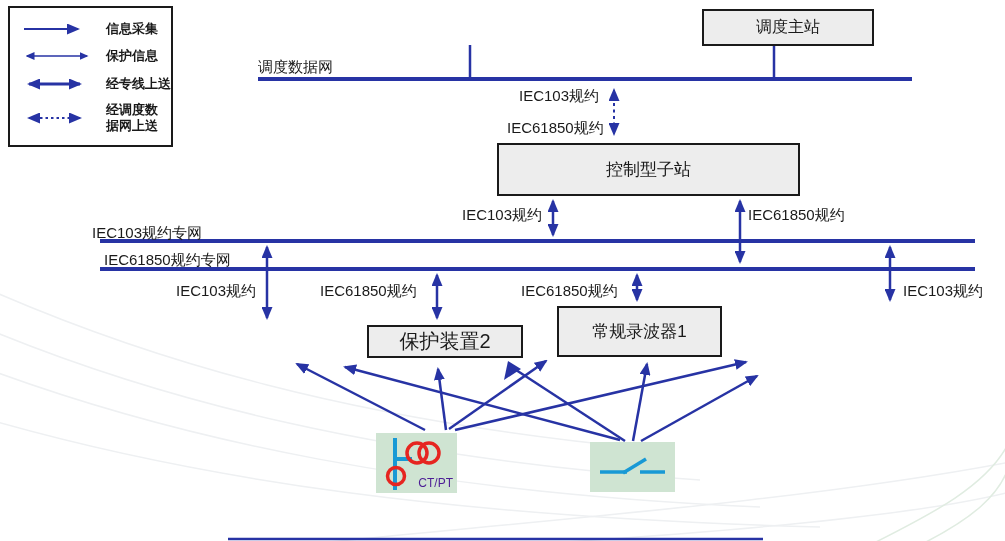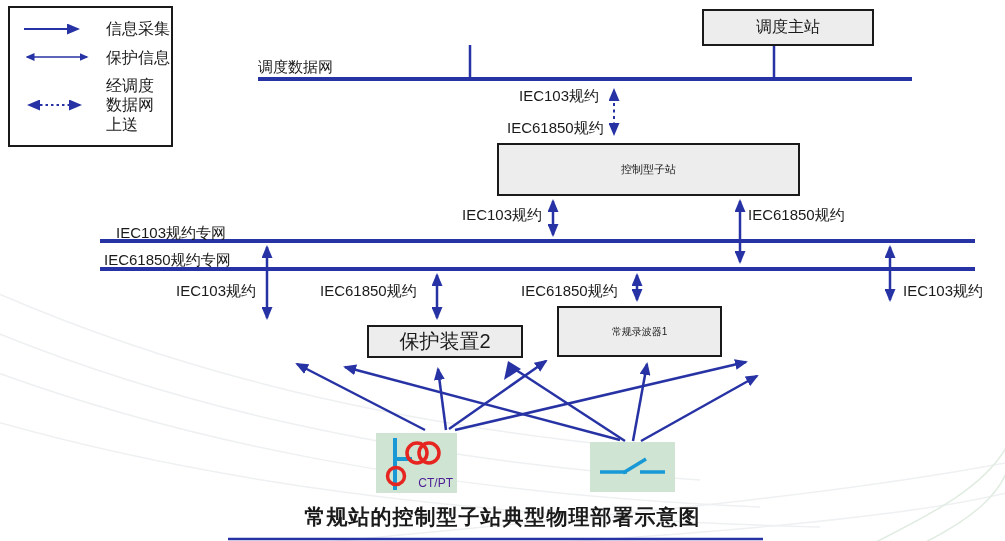--- a/index.html
+++ b/index.html
@@ -14,21 +14,21 @@
   .ln{stroke:var(--line);fill:none}
   .hd{fill:var(--line);stroke:none}
   .arc{stroke:#eef0f2;fill:none}
   .arcg{stroke:#e0ece1;fill:none}
   .node{position:absolute;background:var(--box-fill);border:2px solid var(--box-border);
         display:flex;align-items:center;justify-content:center;font-size:16px}
   .lbl{position:absolute;font-size:15px;white-space:nowrap}
   .legend{position:absolute;left:8px;top:6px;width:165px;height:141px;border:2px solid var(--box-border);
           background:#fff;display:flex;flex-direction:column;justify-content:space-evenly;padding:2px 0 2px 10px;z-index:5}
   .lg-row{display:flex;align-items:center;gap:8px}
-  .lg-label{font-size:16px;font-weight:normal;line-height:1.2}
+  .lg-label{font-size:13px;font-weight:bold;line-height:1.2}
   .lg-label.wrap{width:56px}
   .greenbox{position:absolute;background:var(--green-fill)}
   .ctpt-text{position:absolute;right:4px;bottom:3px;font-size:12px;color:#4c1d95}
   .title{position:absolute;left:0;right:0;top:503px;text-align:center;font-size:21px;font-weight:bold;letter-spacing:1px}
 </style>
 </head>
 <body>
 
 <div id="stage">
 
@@ -99,33 +99,39 @@
       <span class="lg-label">信息采集</span>
     </div>
     <div class="lg-row">
       <svg width="78" height="18">
         <path class="ln" stroke-width="1.6" d="M7,9 L67,9" marker-start="url(#mtS)" marker-end="url(#mtE)"></path>
       </svg>
       <span class="lg-label">保护信息</span>
     </div>
     <div class="lg-row">
       <svg width="78" height="18">
+        <path class="ln" stroke-width="3" d="M9,9 L60,9" marker-start="url(#mS)" marker-end="url(#mE)"></path>
+      </svg>
+      <span class="lg-label">经专线上送</span>
+    </div>
+    <div class="lg-row">
+      <svg width="78" height="18">
         <path class="ln" stroke-width="2" stroke-dasharray="2.5 3" d="M9,9 L60,9" marker-start="url(#mS)" marker-end="url(#mE)"></path>
       </svg>
       <span class="lg-label wrap">经调度数据网上送</span>
     </div>
   </div>
 
   <div class="node" style="left:702px;top:9px;width:172px;height:37px">调度主站</div>
-  <div class="node" style="left:497px;top:143px;width:303px;height:53px;font-size:11px">控制型子站</div>
+  <div class="node" style="left:497px;top:143px;width:303px;height:53px;font-size:17px">控制型子站</div>
   <div class="node" style="left:367px;top:325px;width:156px;height:33px;font-size:20px">保护装置2</div>
-  <div class="node" style="left:557px;top:306px;width:165px;height:51px;font-size:10px">常规录波器1</div>
+  <div class="node" style="left:557px;top:306px;width:165px;height:51px;font-size:17px">常规录波器1</div>
 
   <div class="lbl" style="left:258px;top:58px">调度数据网</div>
-  <div class="lbl" style="left:116px;top:224px">IEC103规约专网</div>
+  <div class="lbl" style="left:92px;top:224px">IEC103规约专网</div>
   <div class="lbl" style="left:104px;top:251px">IEC61850规约专网</div>
 
   <div class="lbl" style="left:519px;top:87px">IEC103规约</div>
   <div class="lbl" style="left:507px;top:119px">IEC61850规约</div>
   <div class="lbl" style="left:462px;top:206px">IEC103规约</div>
   <div class="lbl" style="left:748px;top:206px">IEC61850规约</div>
   <div class="lbl" style="left:176px;top:282px">IEC103规约</div>
   <div class="lbl" style="left:320px;top:282px">IEC61850规约</div>
   <div class="lbl" style="left:521px;top:282px">IEC61850规约</div>
   <div class="lbl" style="left:903px;top:282px">IEC103规约</div>
@@ -142,14 +148,13 @@
   </div>
 
   <div class="greenbox" style="left:590px;top:442px;width:85px;height:50px">
     <svg width="85" height="50">
       <line x1="10" y1="30" x2="37" y2="30" stroke="var(--symbol-blue)" stroke-width="3.5"></line>
       <line x1="50" y1="30" x2="75" y2="30" stroke="var(--symbol-blue)" stroke-width="3.5"></line>
       <line x1="33" y1="31" x2="56" y2="17" stroke="var(--symbol-blue)" stroke-width="3.5"></line>
     </svg>
   </div>
 
-  <div class="title">常规站的控制型子站典型物理部署示意图</div>
 </div>
 
 </body></html>

